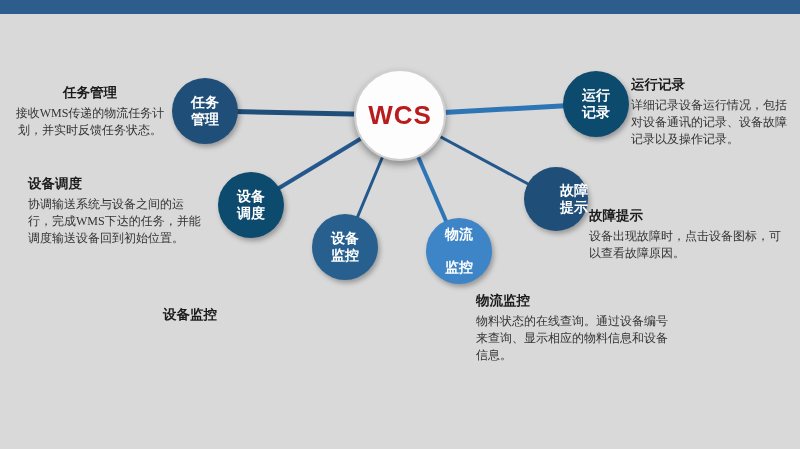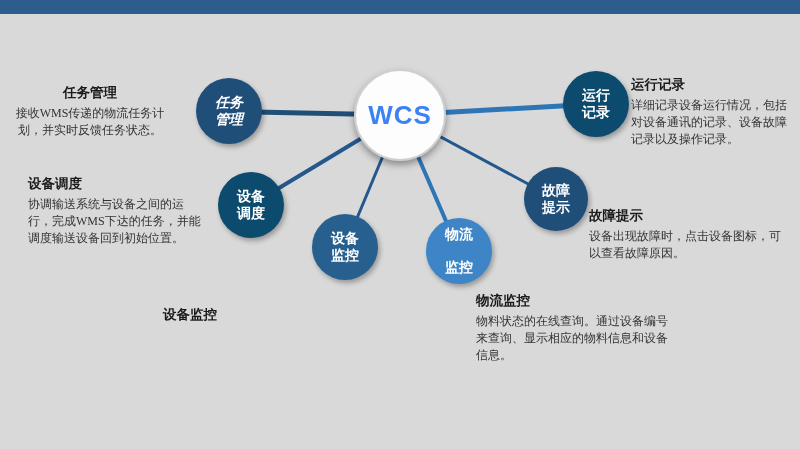--- a/index.html
+++ b/index.html
@@ -19,38 +19,38 @@
     position:absolute; width:66px; height:66px; border-radius:50%;
     display:flex; flex-direction:column; align-items:center; justify-content:center;
     text-align:center; color:#ffffff; font-weight:bold; font-size:14px; line-height:1.25;
     z-index:2; box-shadow:2px 3px 5px rgba(0,0,0,0.30);
   }
   .node-dark   { background:#1f4e79; }
   .node-medium { background:#0c4a6e; }
   .node-mid2   { background:#27608f; }
   .node-light  { background:#3d85c6;gap:16px; }
 
-  .node-task      { left:196px; top:78px;font-style:italic;  }
+  .node-task      { left:172px; top:78px;  }
   .node-dispatch  { left:218px; top:172px; }
   .node-devmon    { left:312px; top:214px; }
   .node-logmon    { left:426px; top:218px; }
-  .node-fault     { left:524px; top:167px; width:64px; height:64px; }
+  .node-fault     { left:524px; top:167px; width:64px; height:64px;align-items:flex-end; }
   .node-record    { left:563px; top:71px;  }
 
   .center-circle {
     position:absolute; left:354px; top:69px; width:92px; height:92px;
     border-radius:50%;
     background:#fdfdfd;
     border:2px solid #cfcfcf;
     box-shadow:0 4px 7px rgba(0,0,0,0.35);
     z-index:3;
     display:flex; align-items:center; justify-content:center;
   }
   .center-circle .wcs {
-    color:#3b82f6; font-size:26px; font-weight:bold; letter-spacing:1px;
+    color:#b91c1c; font-size:26px; font-weight:bold; letter-spacing:1px;
   }
 
   .desc { position:absolute; z-index:2; }
   .desc-title {
     font-weight:bold; font-size:13.5px; color:#1a1a1a; margin-bottom:3px;
     font-family:"Liberation Sans", sans-serif;
   }
   .desc-body {
     font-size:12px; line-height:17px; color:#333333;
     font-family:"Liberation Serif", serif;

